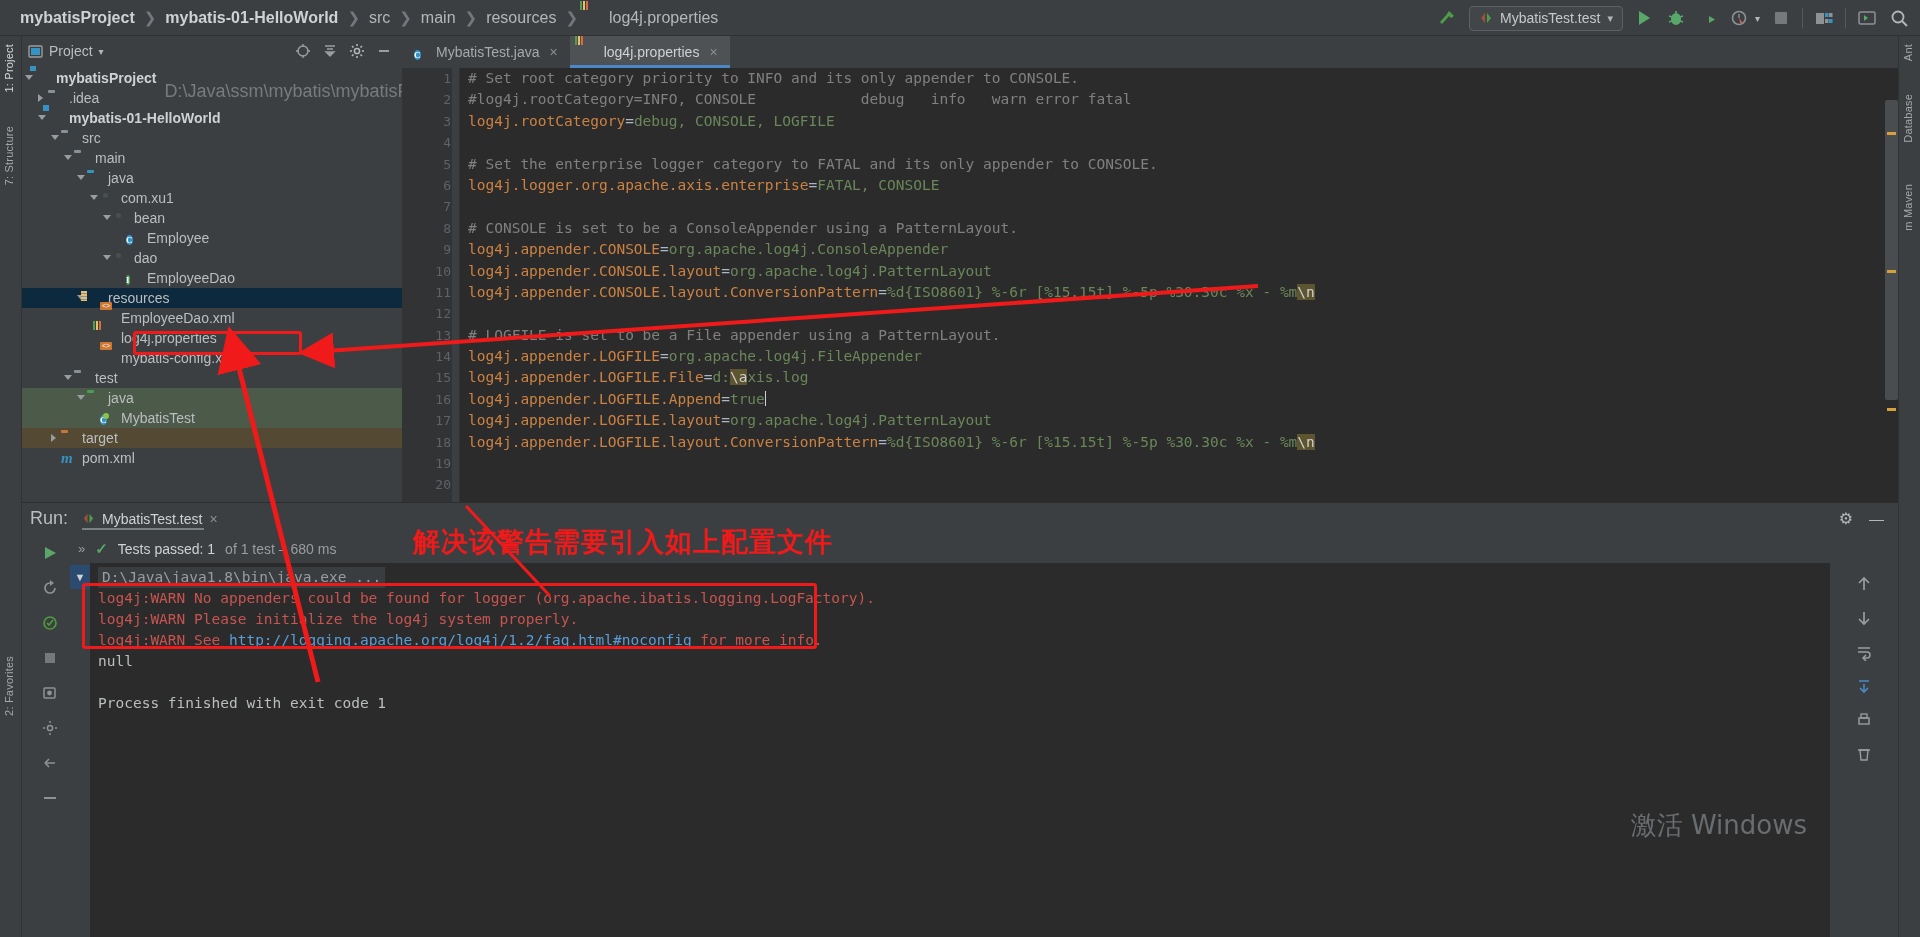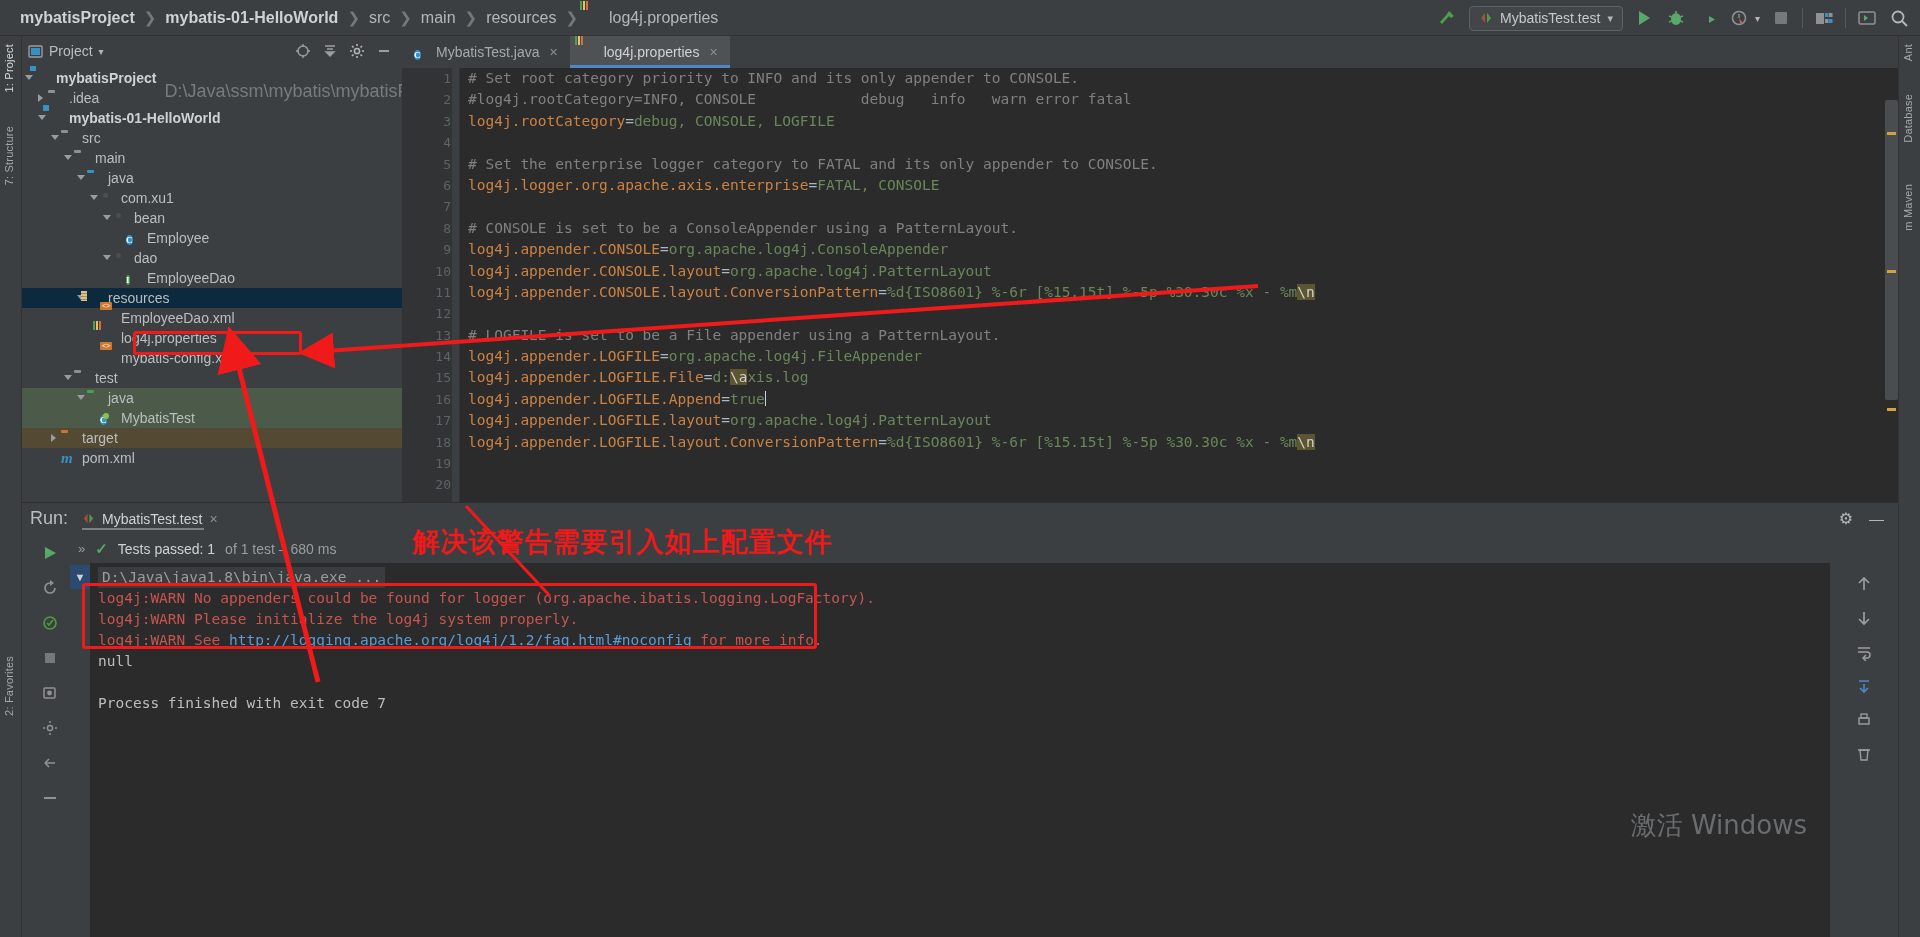--- a/index.html
+++ b/index.html
@@ -706,21 +706,21 @@
       <span style="color:#cfd2d5;font-size:11px;">▼</span>
     </div>
 
     <div class="console" id="console">
         <div class="cs-line"><span class="cs-cmd">D:\Java\java1.8\bin\java.exe ...</span></div>
         <div class="cs-line"><span class="cs-warn">log4j:WARN No appenders could be found for logger (org.apache.ibatis.logging.LogFactory).</span></div>
         <div class="cs-line"><span class="cs-warn">log4j:WARN Please initialize the log4j system properly.</span></div>
         <div class="cs-line"><span class="cs-warn">log4j:WARN See </span><a class="cs-link" href="#">http://logging.apache.org/log4j/1.2/faq.html#noconfig</a><span class="cs-warn"> for more info.</span></div>
         <div class="cs-line"><span class="cs-norm">null</span></div>
         <div class="cs-line">&nbsp;</div>
-        <div class="cs-line"><span class="cs-norm">Process finished with exit code 7</span></div>
+        <div class="cs-line"><span class="cs-norm">Process finished with exit code 1</span></div>
       </div>
 
     <div class="console-rail">
       <span class="rt-icon">
         <svg viewBox="0 0 18 18">
             <path d="M9 3 L9 15 M4 8 L9 3 L14 8" stroke="#9a9da0" stroke-width="1.7" fill="none"></path>
           </svg>
       </span>
       <span class="rt-icon">
         <svg viewBox="0 0 18 18">

